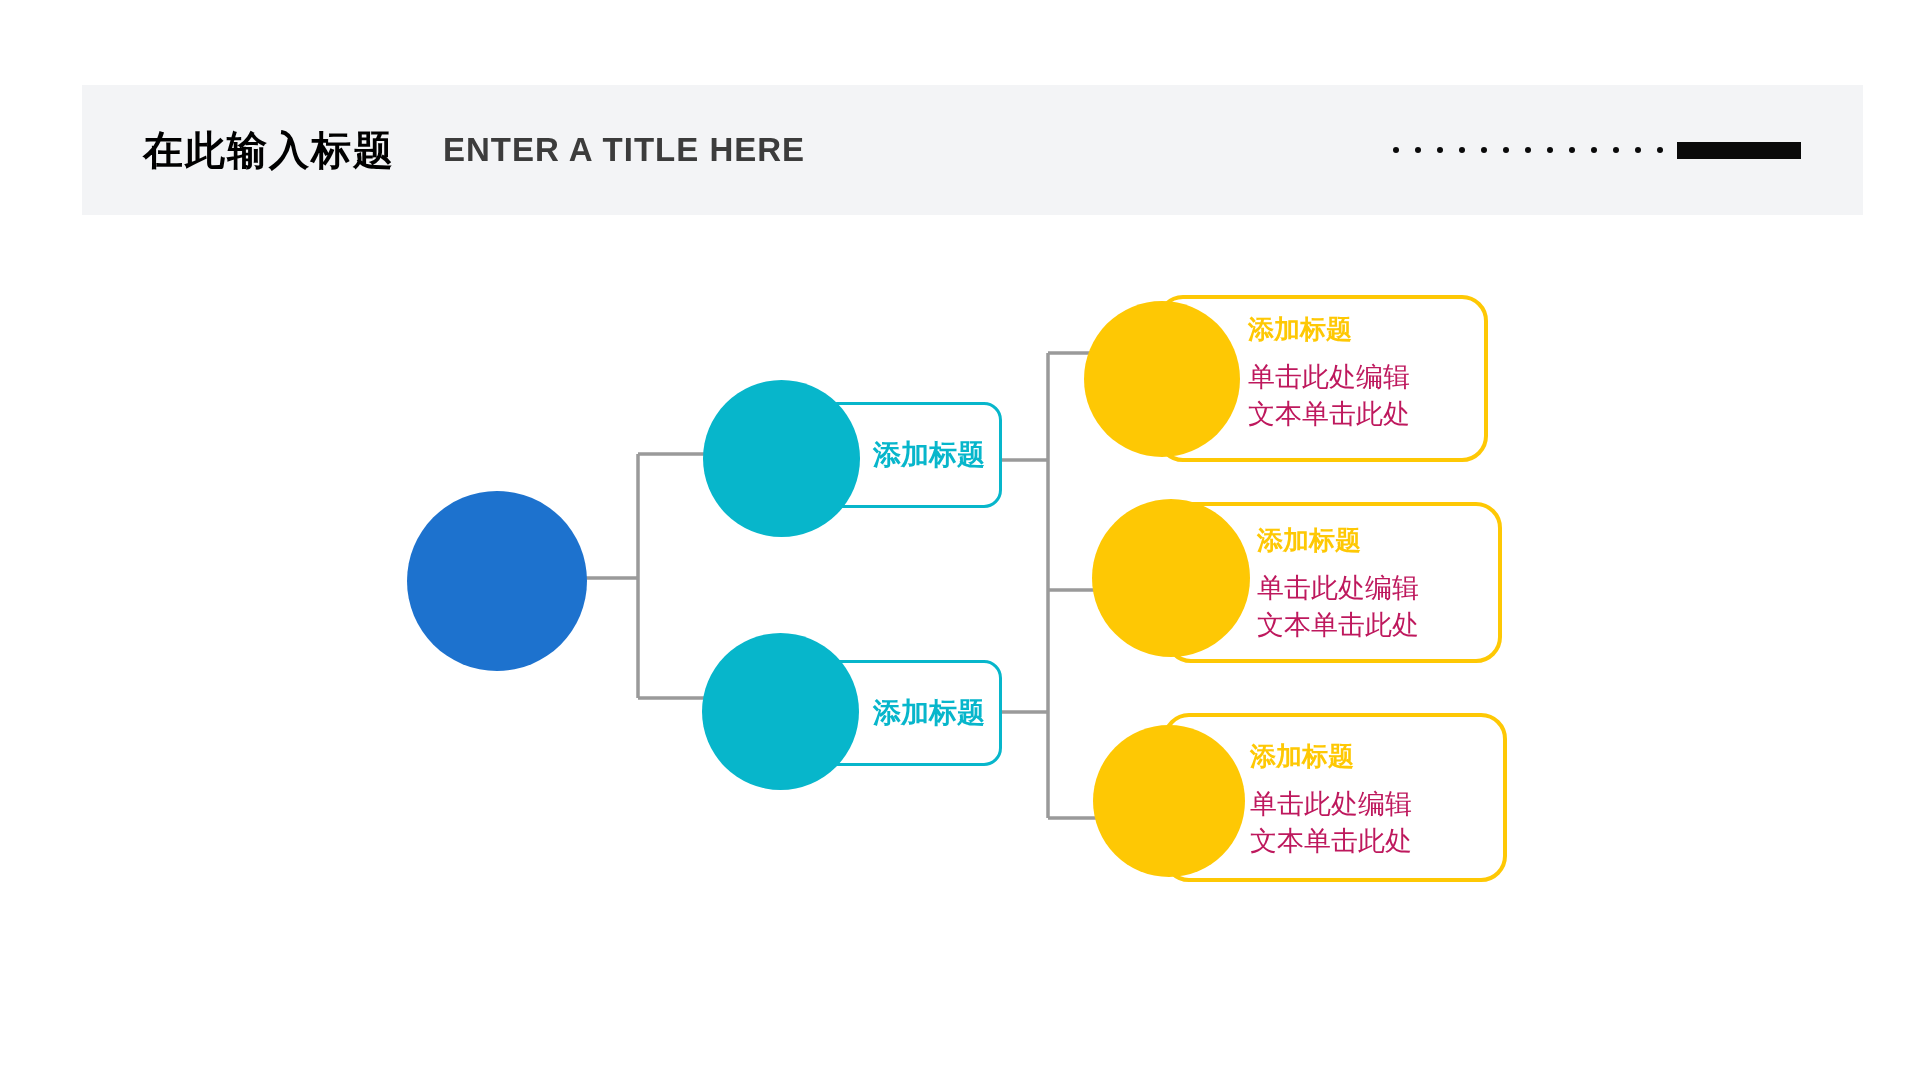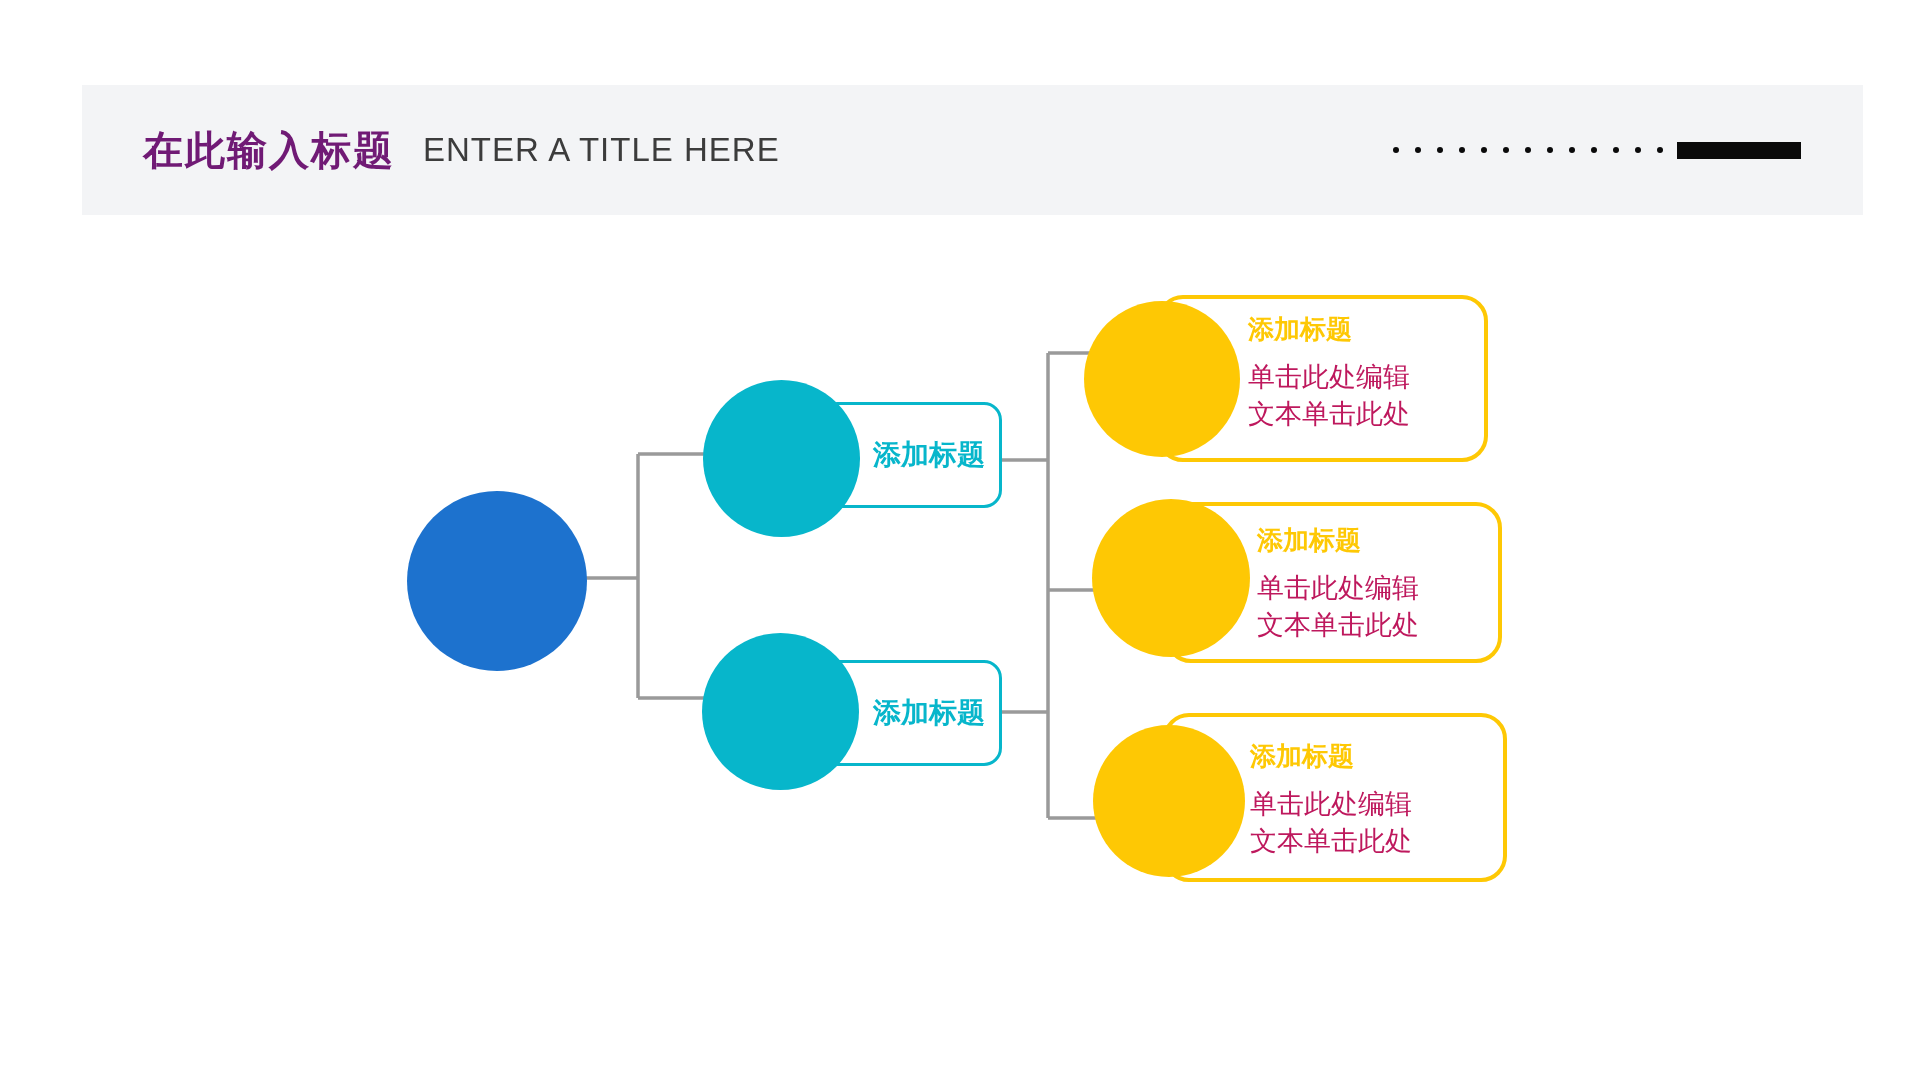--- a/index.html
+++ b/index.html
@@ -3,22 +3,22 @@
 <meta charset="utf-8">
 <style>
   html,body { margin:0; padding:0; background:#ffffff; }
   body { font-family:"Liberation Sans","DejaVu Sans",sans-serif; }
   .slide { position:relative; width:1920px; height:1080px; background:#ffffff; overflow:hidden; }
 
   
   .titlebar { position:absolute; left:82px; top:85px; width:1781px; height:130px;
               background:#f3f4f6; display:flex; align-items:center;
               padding:0 62px 0 61px; box-sizing:border-box; }
-  .title-zh { font-size:40px; font-weight:800; color:#701a75; letter-spacing:2px; white-space:nowrap; }
-  .title-en { font-size:33px; font-weight:400; color:#3c3c3c; letter-spacing:1px; margin-left:28px; white-space:nowrap; }
+  .title-zh { font-size:40px; font-weight:800; color:#000000; letter-spacing:2px; white-space:nowrap; }
+  .title-en { font-size:33px; font-weight:700; color:#3c3c3c; letter-spacing:1px; margin-left:48px; white-space:nowrap; }
   .decor { margin-left:auto; display:flex; align-items:center; }
   .dots { display:flex; gap:16px; margin-right:14px; }
   .dot { width:6px; height:6px; border-radius:50%; background:#0a0a0a; }
   .blackbar { width:124px; height:17px; background:#0a0a0a; }
 
   
   .connectors { position:absolute; left:0; top:0; width:1920px; height:1080px; z-index:1; }
 
   
   .circle { position:absolute; border-radius:50%; z-index:3; }

